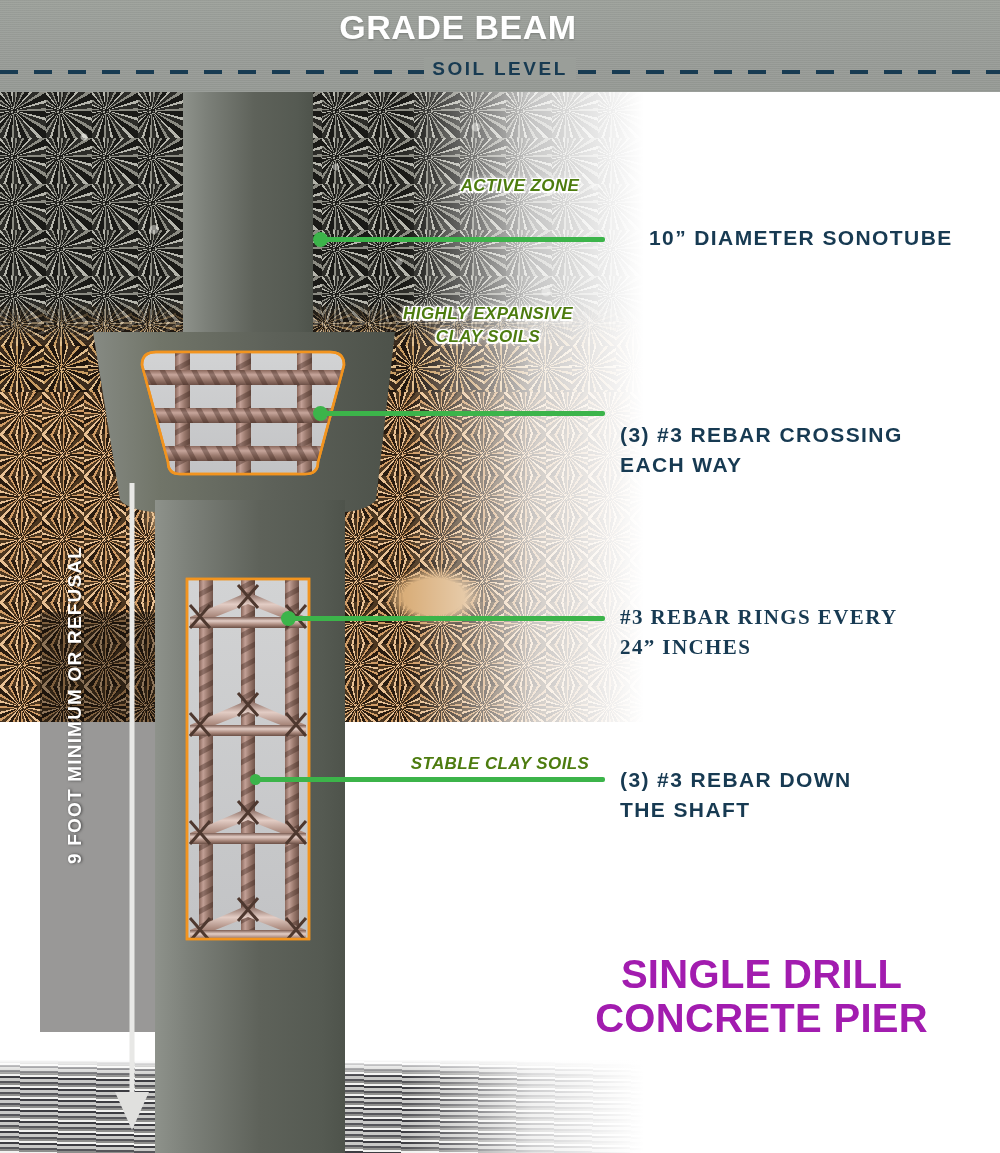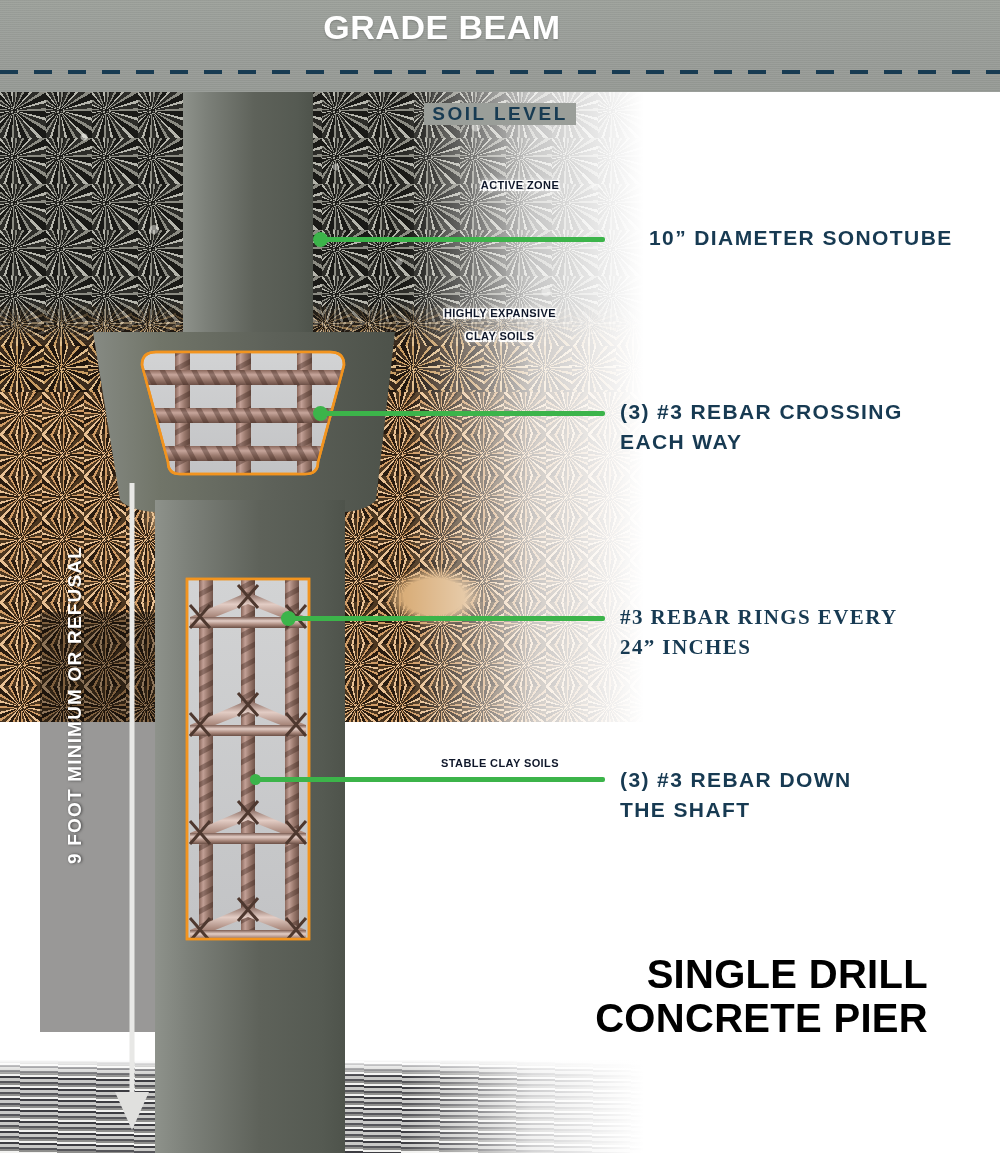--- a/index.html
+++ b/index.html
@@ -19,33 +19,34 @@
     background:
       repeating-linear-gradient(0deg, rgba(255,255,255,.035) 0 1px, rgba(0,0,0,.035) 1px 2px),
       linear-gradient(180deg,#9ea29c 0%, #9a9e99 55%, #979b96 100%);
   }
   .grade-beam-title{
     position:absolute;left:0;top:8px;width:884px;
     text-align:center;
     color:#ffffff;
     font-size:34px;font-weight:bold;letter-spacing:.5px;
     text-shadow:0 1px 2px rgba(0,0,0,.22);
+    padding-left:16px;
   }
   .soil-line{
     position:absolute;left:0;top:70px;width:1000px;height:4px;
     background:repeating-linear-gradient(90deg,#183b52 0 18px, rgba(0,0,0,0) 18px 34px);
   }
   .soil-level-label{
     position:absolute;left:0;top:58px;width:1000px;text-align:center;
   }
   .soil-level-label span{
     display:inline-block;
     background:#9a9e99;
     padding:0 8px;
-    color:#183b52;font-size:19px;font-weight:bold;letter-spacing:2.5px;margin-top:45px;
+    color:#183b52;font-size:19px;font-weight:bold;letter-spacing:2.5px;
   }
 
   
   .soil-wrap{
     position:absolute;left:0;top:92px;width:1000px;height:1061px;
     overflow:hidden;background:#ffffff;
   }
   .soil-layers{position:absolute;left:0;top:0;width:700px;height:1061px;}
 
   .layer{position:absolute;left:0;width:700px;}
@@ -133,32 +134,33 @@
     text-align:center;
     color:#ffffff;font-size:19px;font-weight:bold;letter-spacing:1.2px;
     line-height:30px;
     text-shadow:0 1px 3px rgba(0,0,0,.6);
     white-space:nowrap;
   }
 
   
   .zone-label{
     position:absolute;
-    color:#0f172a;
-    font-size:11px;font-weight:bold;letter-spacing:.4px;
+    color:#4d7c0f;
+    font-size:17px;font-weight:bold;letter-spacing:.4px;
     line-height:23px;
     text-align:center;
     text-shadow:
       -1.5px -1.5px 0 #fff, 1.5px -1.5px 0 #fff,
       -1.5px  1.5px 0 #fff, 1.5px  1.5px 0 #fff,
       0 0 4px #fff, 0 0 6px #fff;
     white-space:pre-line;
+    font-style:italic;
   }
   #zone-active{left:380px;top:174px;width:280px;}
-  #zone-expansive{left:320px;top:302px;width:360px;}
+  #zone-expansive{left:308px;top:302px;width:360px;}
   #zone-stable{left:320px;top:704px;width:360px;margin-top:48px;}
   #zone-bedrock{left:350px;top:1108px;width:300px;}
 
   
   .callout{position:absolute;}
   .callout-line{
     position:absolute;height:5px;background:#3cb44a;border-radius:2px;
   }
   .callout-dot{
     position:absolute;width:15px;height:15px;border-radius:50%;
@@ -168,22 +170,22 @@
     position:absolute;
     color:#173a52;
     font-size:21px;font-weight:bold;letter-spacing:1.4px;
     line-height:30px;
     white-space:pre-line;
   }
 
   
   .main-title{
     position:absolute;right:72px;top:952px;
-    text-align:right;
-    color:#000000;
+    text-align:center;
+    color:#a21caf;
   }
   .main-title .l1,.main-title .l2{
     font-size:40px;font-weight:bold;line-height:44px;letter-spacing:.3px;
     display:block;
   }
   .main-title .sub{
     display:block;font-size:24px;font-weight:bold;letter-spacing:.6px;
     margin-top:4px;
   }
 </style>
@@ -360,21 +362,21 @@
 
   <div class="callout">
     <div class="callout-dot" style="left:313px;top:232px;"></div>
     <div class="callout-line" style="left:320px;top:237px;width:285px;"></div>
     <div class="callout-text" style="left:649px;top:223px;width:370px;">10” DIAMETER SONOTUBE</div>
   </div>
 
   <div class="callout">
     <div class="callout-dot" style="left:313px;top:406px;"></div>
     <div class="callout-line" style="left:320px;top:411px;width:285px;"></div>
-    <div class="callout-text" style="left:620px;top:397px;width:370px;">(3) #3 REBAR CROSSING
+    <div class="callout-text" style="left:620px;top:420px;width:370px;">(3) #3 REBAR CROSSING
 EACH WAY</div>
   </div>
 
   <div class="callout">
     <div class="callout-dot" style="left:281px;top:611px;"></div>
     <div class="callout-line" style="left:288px;top:616px;width:317px;"></div>
     <div class="callout-text" style="left:620px;top:602px;width:370px;font-family:Liberation Serif, serif;">#3 REBAR RINGS EVERY
 24” INCHES</div>
   </div>
 

